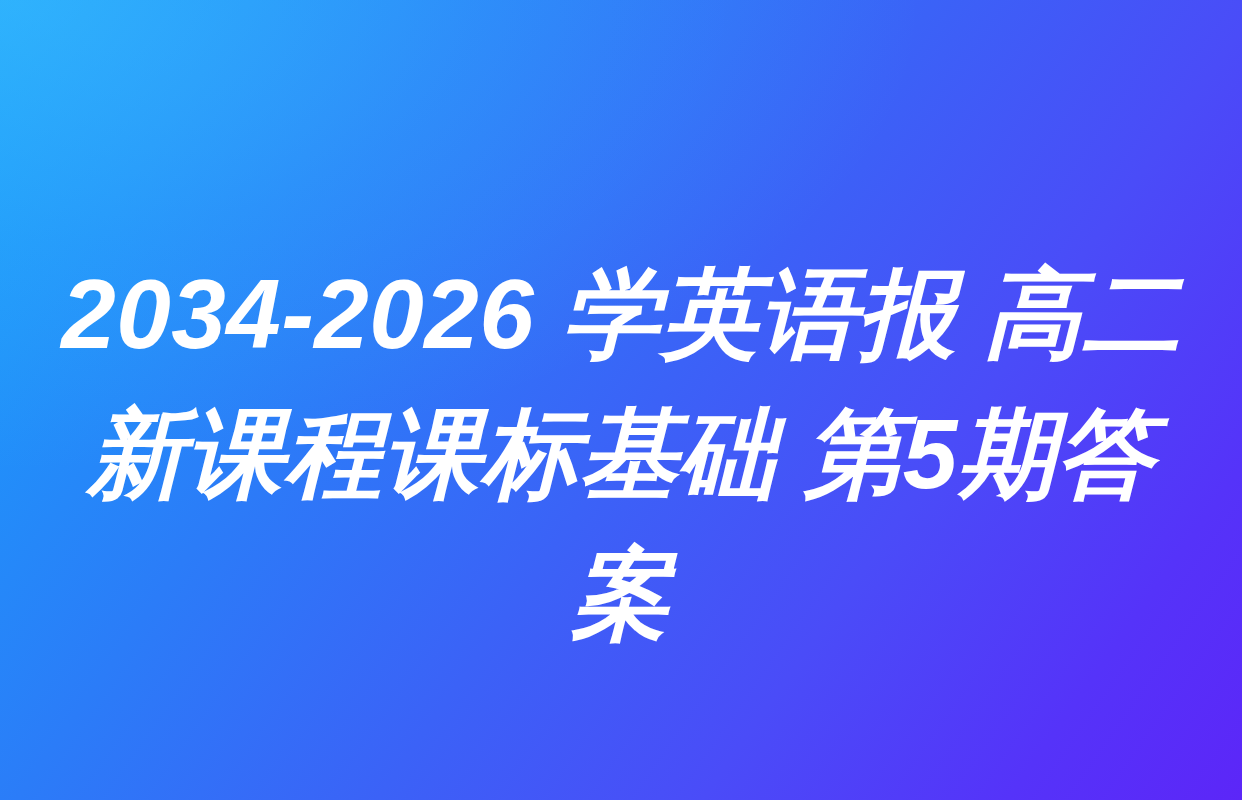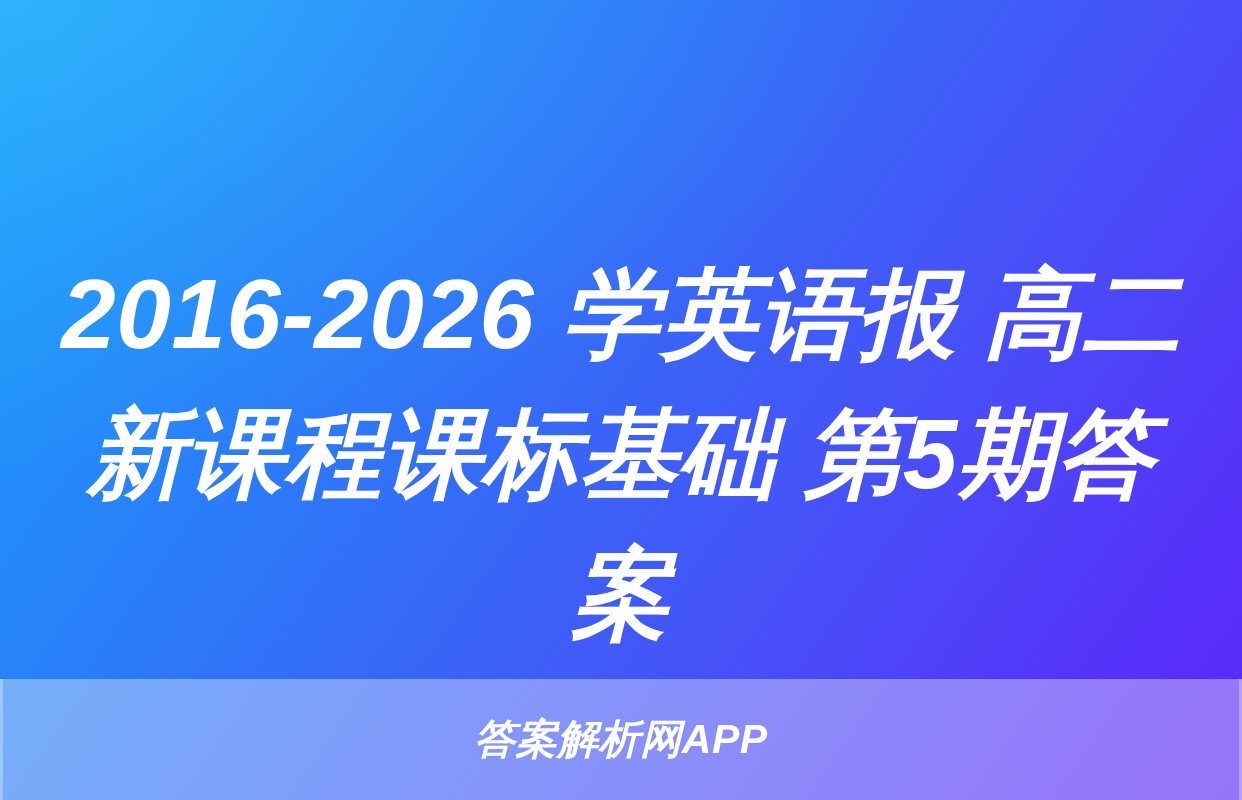--- a/index.html
+++ b/index.html
@@ -92,19 +92,16 @@
   }
 </style>
 </head>
 <body>
 
 <div id="poster">
 
   <div class="bg-gradient"></div>
   <div class="bg-glow"></div>
 
-  <h1 class="headline">2016-2026 学英语报 高二 新课程课标基础 第5期答案</h1>
+  <h1 class="headline">2034-2026 学英语报 高二 新课程课标基础 第5期答案</h1>
 
-  <div class="footer-band">
-    <span class="footer-text">答案解析网APP</span>
-  </div>
 
 </div>
 
 </body></html>

